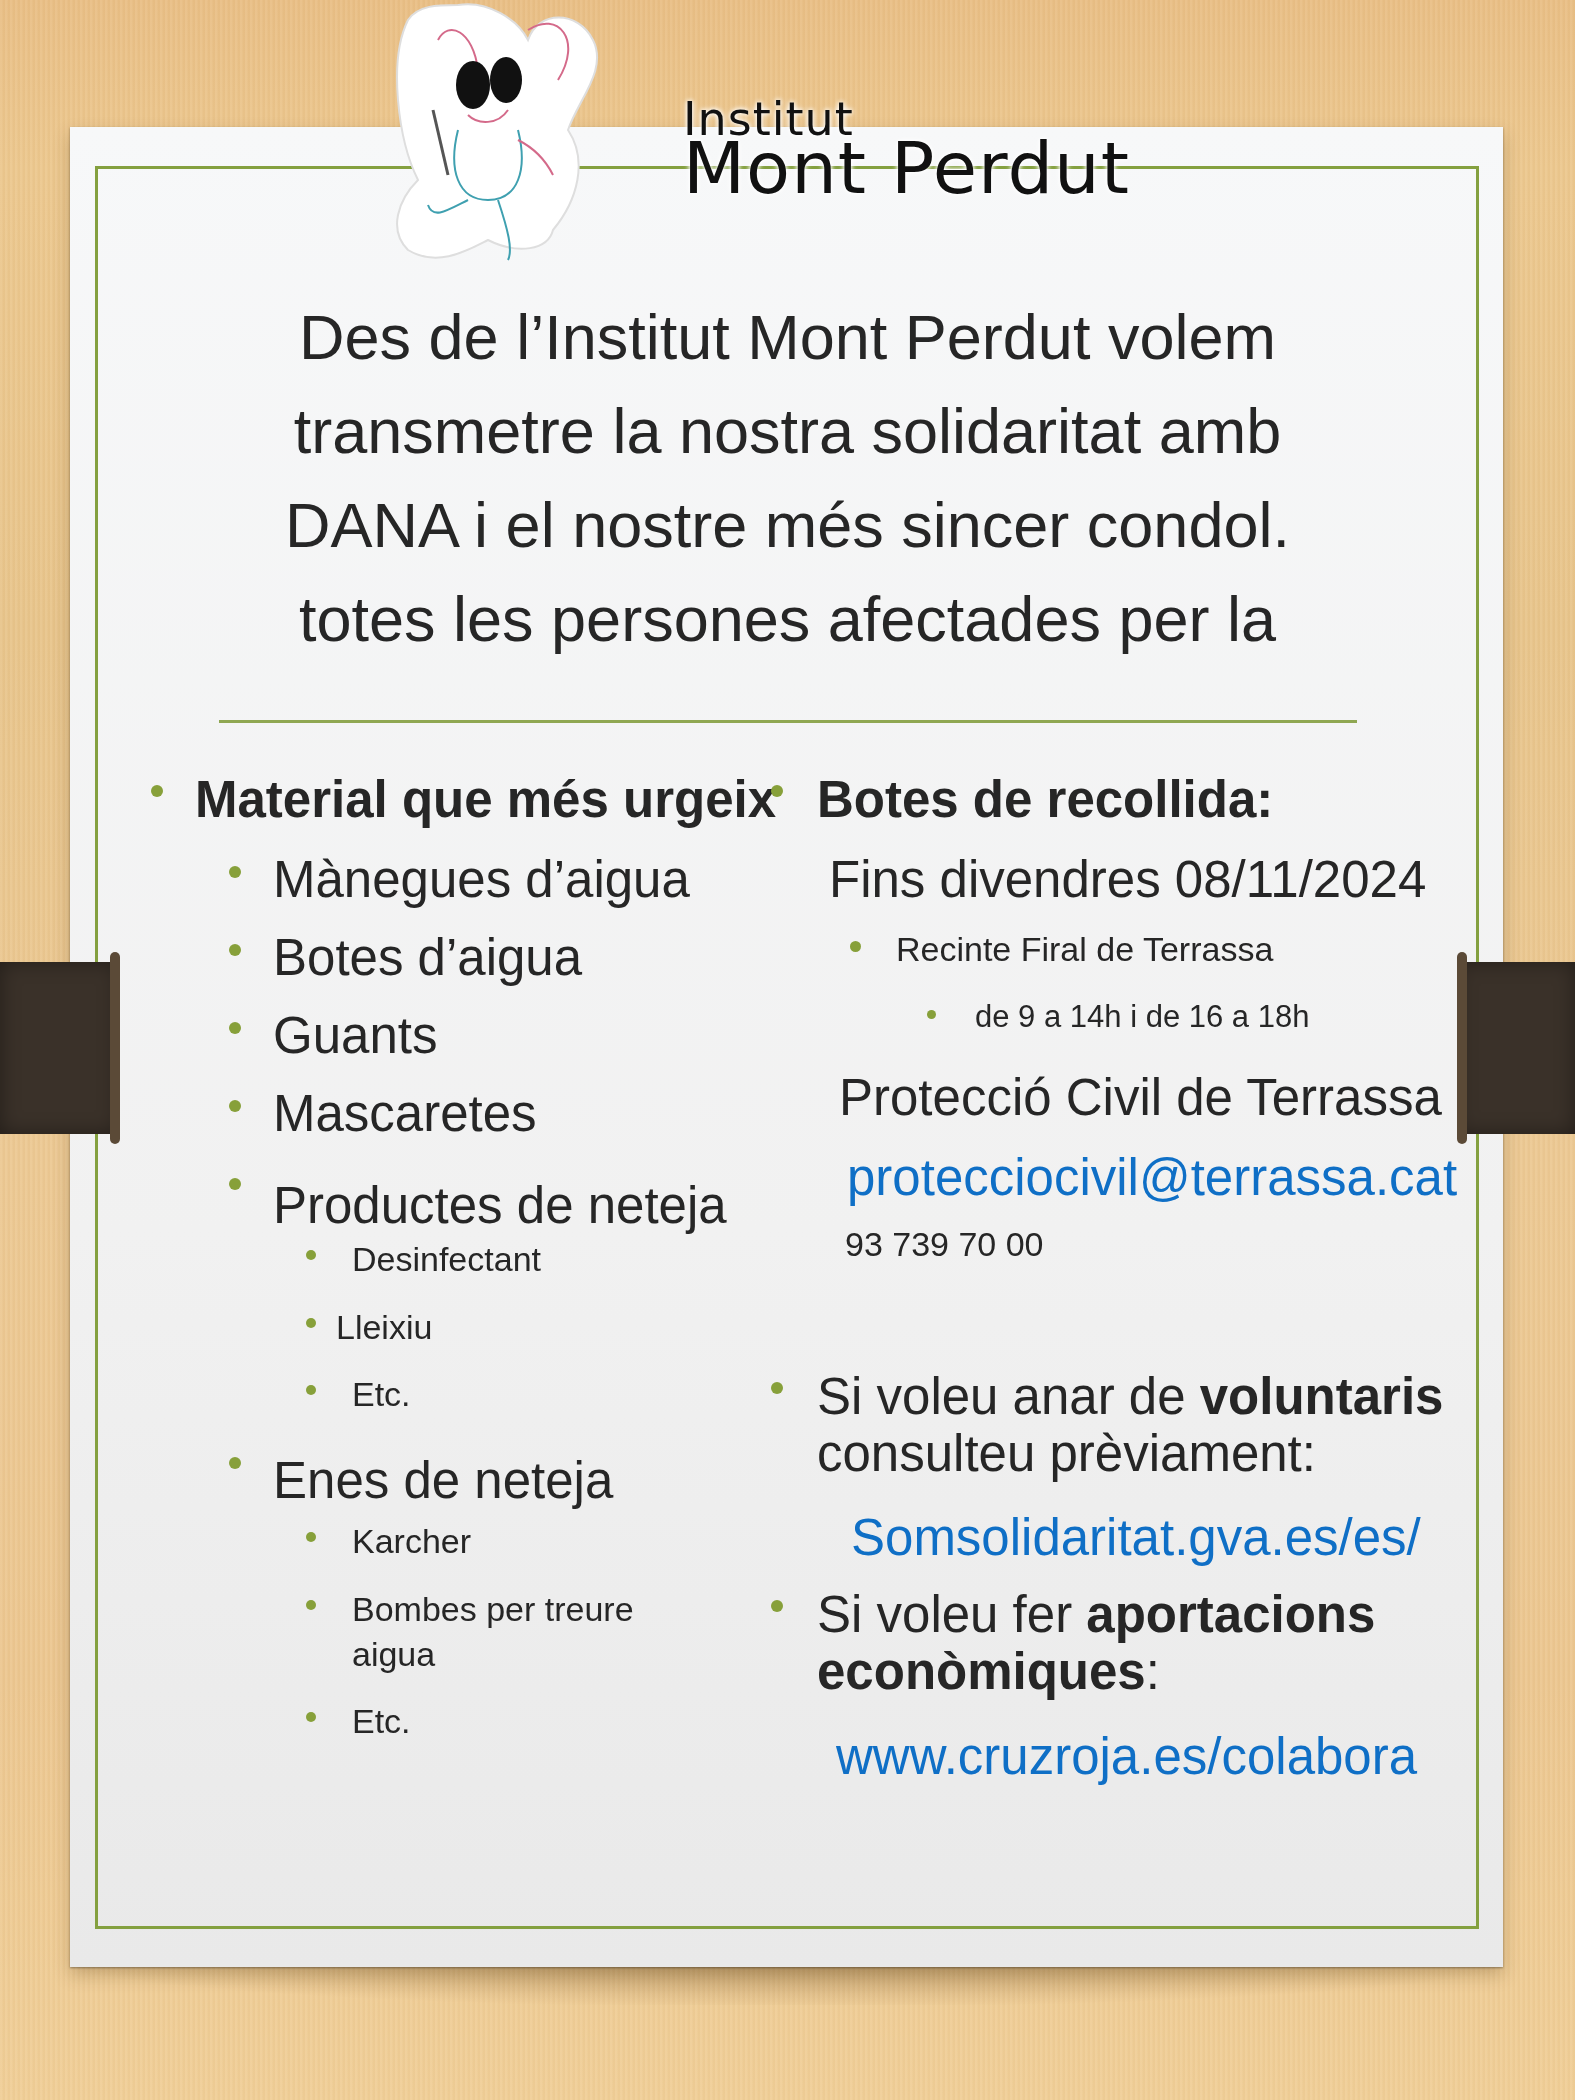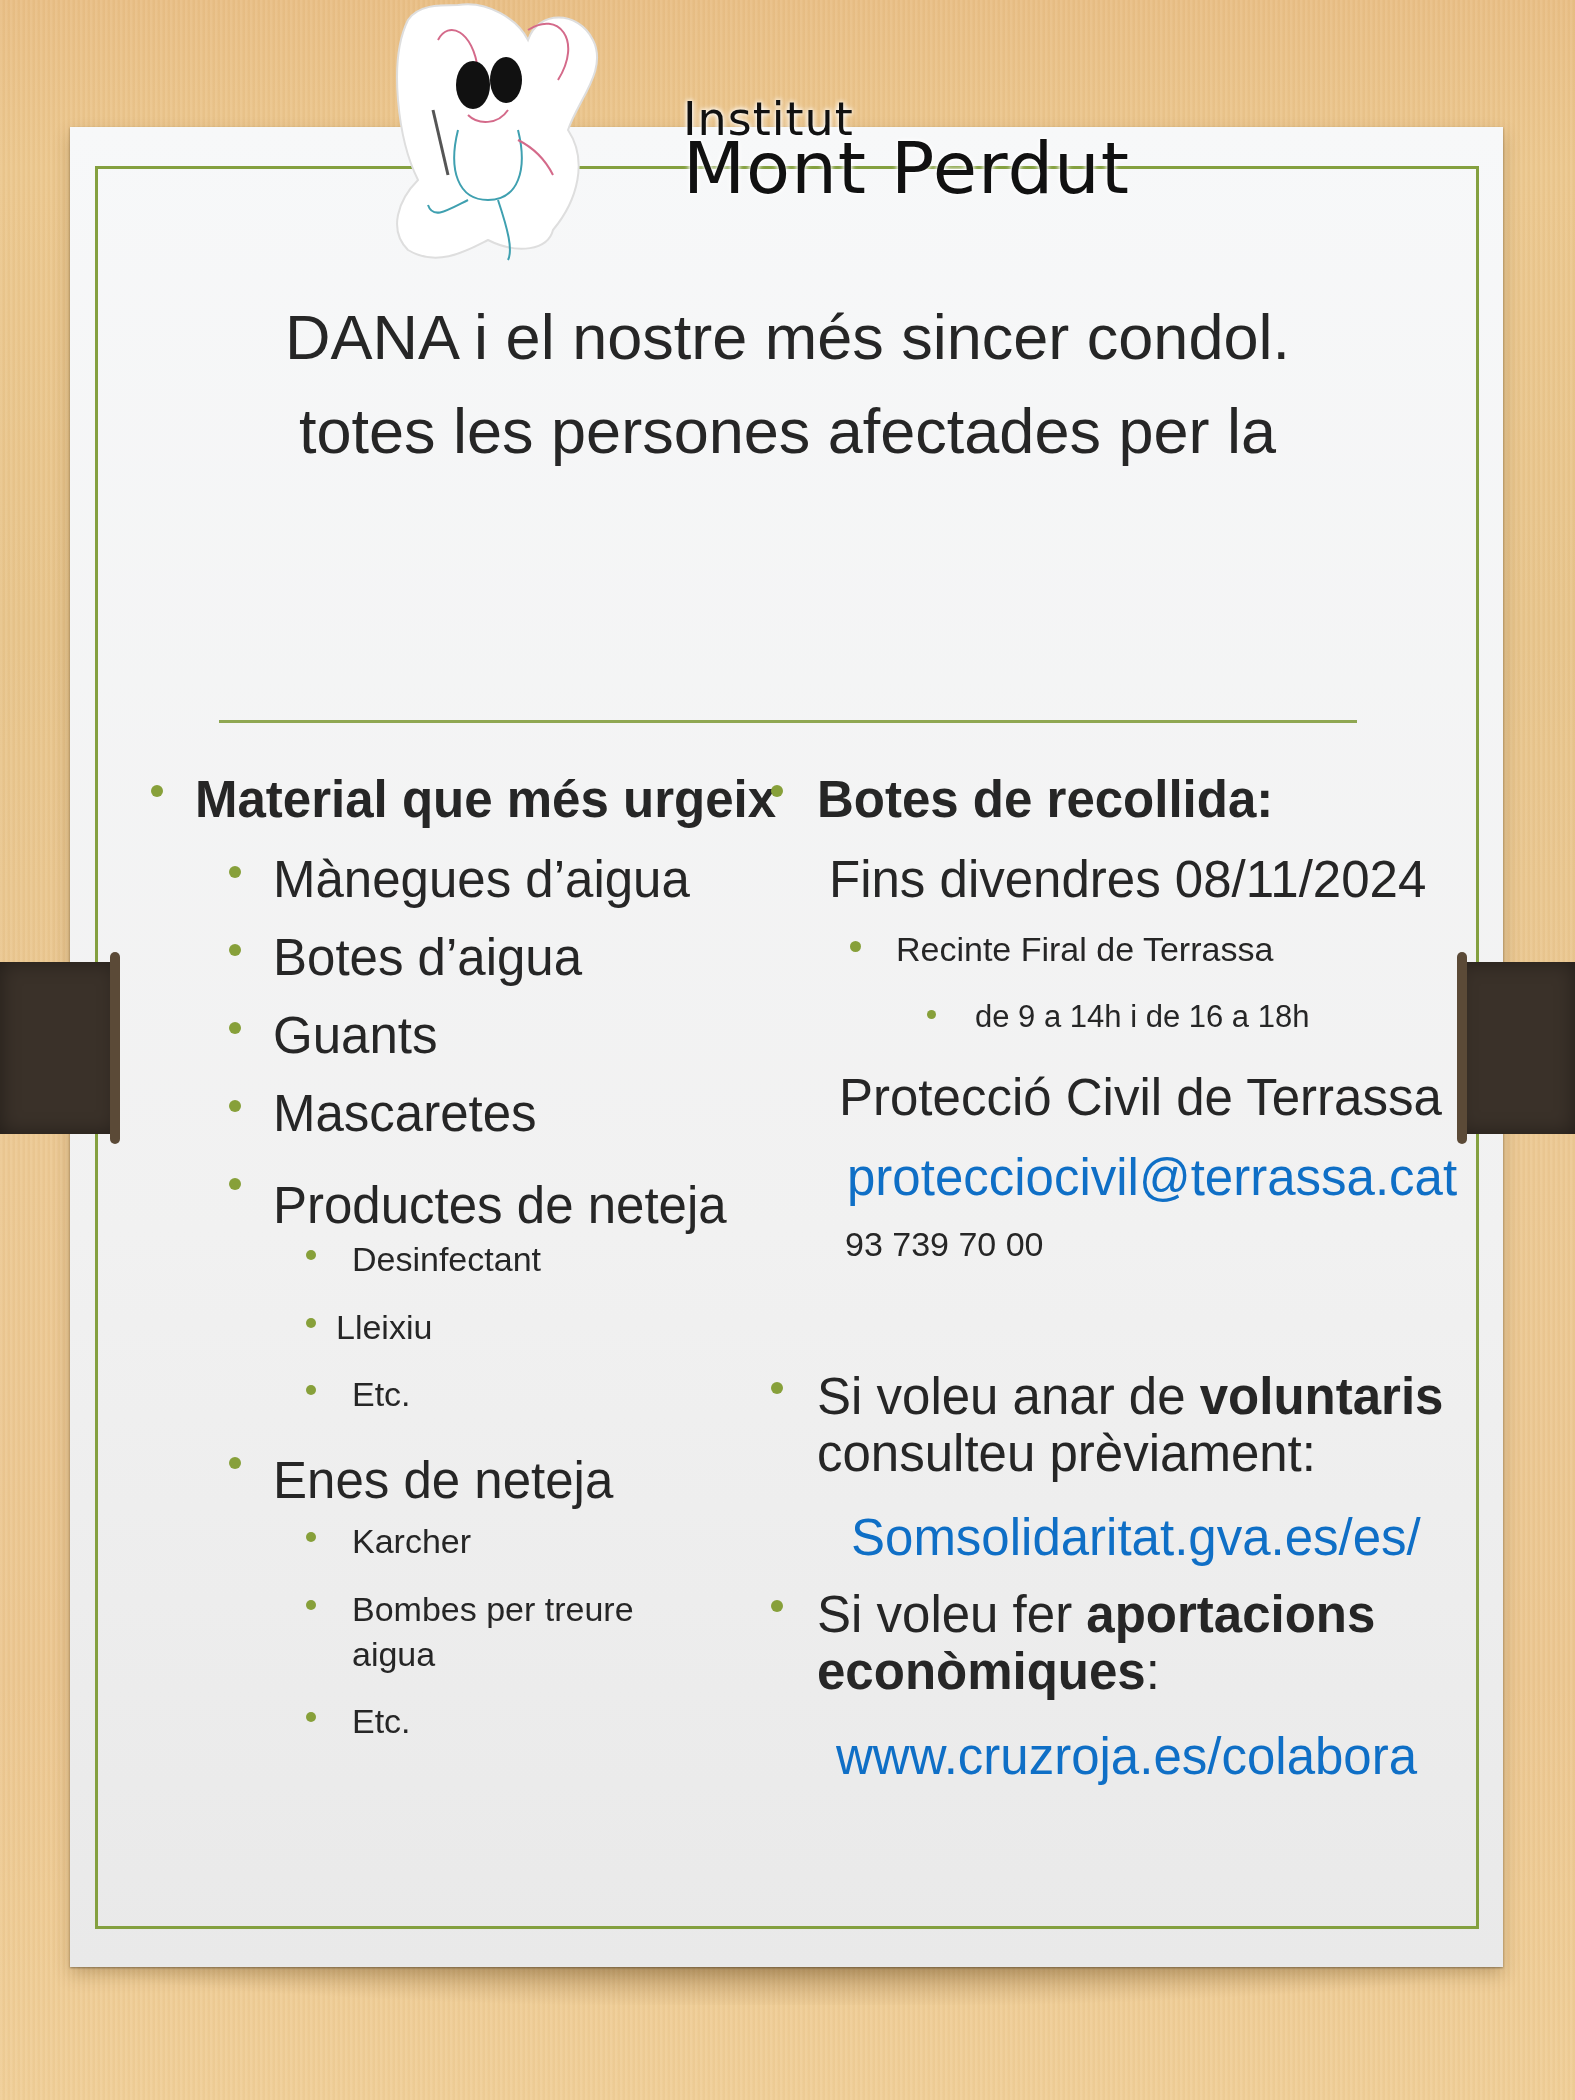--- a/index.html
+++ b/index.html
@@ -92,20 +92,22 @@
   <path d="M90,115 C100,125 120,125 130,110" fill="none" stroke="#d46a8a" stroke-width="2"></path>
   <path d="M80,130 C70,170 80,200 110,200 C140,200 150,170 140,130" fill="none" stroke="#3fa0b0" stroke-width="2"></path>
   <path d="M55,110 L70,175" stroke="#555" stroke-width="3"></path>
   <path d="M140,140 C160,150 170,165 175,175" fill="none" stroke="#d46a8a" stroke-width="2"></path>
   <path d="M90,200 C70,210 55,220 50,205 M120,200 C130,230 135,250 130,260" fill="none" stroke="#3fa0b0" stroke-width="2"></path>
 </svg>
 <div class="logo-institut">Institut</div>
 <div class="logo-mont">Mont Perdut</div>
 
 <div class="headline">
+  <div>Des de l’Institut Mont Perdut volem</div>
+  <div>transmetre la nostra solidaritat amb</div>
   <div>DANA i el nostre més sincer condol.</div>
   <div>totes les persones afectades per la</div>
 </div>
 <div class="divider"></div>
 
 <span class="bullet" style="left:151px;top:785px;"></span>
 <div class="txt lvl1 bold" style="left:195px;top:770px;">Material que més urgeix</div>
 
 <span class="bullet" style="left:229px;top:866px;"></span>
 <div class="txt lvl1" style="left:273px;top:850px;">Mànegues d’aigua</div>

